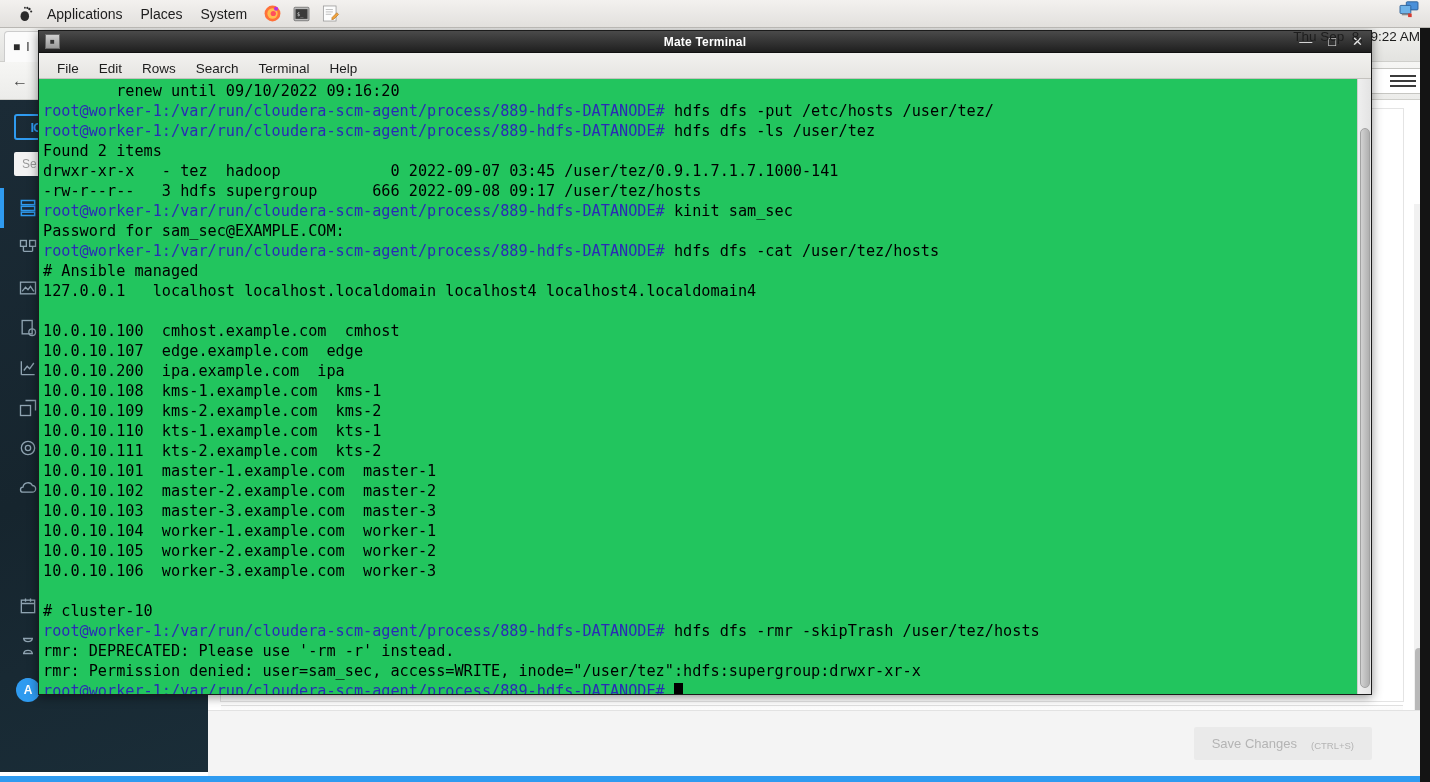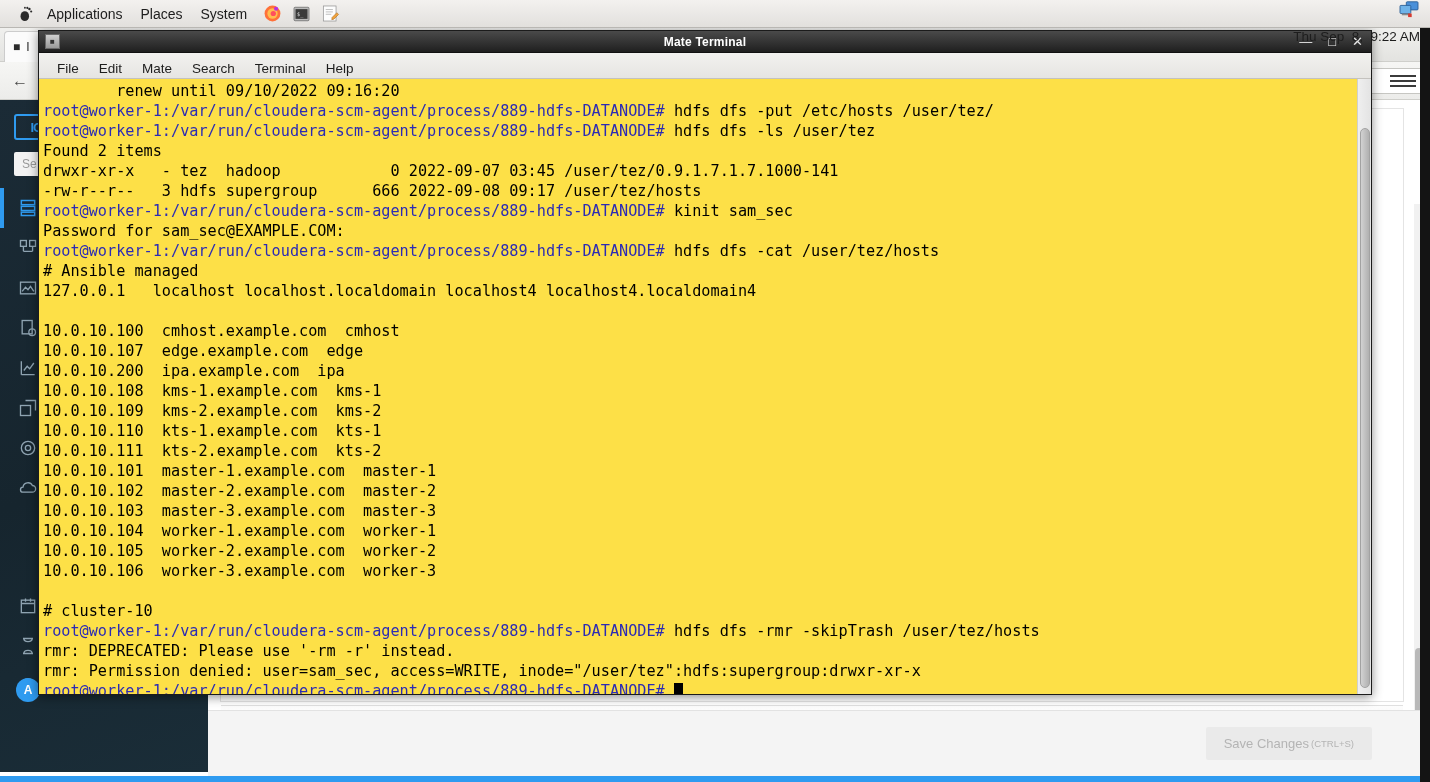--- a/index.html
+++ b/index.html
@@ -121,21 +121,21 @@
   }
   .pg-arrows { display: flex; gap: 26px; color: #8a8a8a; font-size: 13px; }
   .app-footer {
     position: absolute; left: 208px; bottom: 0; width: 1222px; height: 72px;
     background: #f4f4f4; border-top: 1px solid #e2e2e2;
   }
   .save-btn {
     position: absolute; right: 58px; top: 16px;
     background: #eaeaea; color: #b4b4b4;
     font-size: 13px; padding: 9px 18px; border-radius: 2px;
-    display: flex; align-items: center; gap: 2px; white-space: nowrap;
+    display: flex; align-items: flex-end; gap: 14px; white-space: nowrap;
   }
   .save-btn .sub { font-size: 9.5px; }
 
   
   .app-vscroll {
     position: absolute; right: 6px; top: 104px; width: 10px; height: 600px;
     background: #f1f1f1;
   }
   .app-vscroll i {
     position: absolute; left: 1px; bottom: 36px; width: 8px; height: 120px;
@@ -189,21 +189,21 @@
     color: #e8e8e8; font-size: 13px;
   }
   .term-menubar {
     height: 26px; background: linear-gradient(#f2f1ef,#e6e5e2);
     border-bottom: 1px solid #c4c2be;
     display: flex; align-items: flex-end; padding-left: 8px; gap: 0;
     font-size: 13.5px; color: #1d1d1d;
   }
   .term-menubar span { padding: 2px 10px; }
   .term-body {
-    flex: 1; background: #fde047; position: relative; overflow: hidden;
+    flex: 1; background: #22c55e; position: relative; overflow: hidden;
     display: flex;
   }
   .term-text {
     flex: 1;
     font-family: "DejaVu Sans Mono", "Liberation Mono", monospace;
     font-size: 15.2px; line-height: 20px;
     color: #000000; padding: 2px 0 0 4px;
     white-space: pre; overflow: hidden;
   }
   .term-text .p { color: #2b2bb5; }
@@ -379,21 +379,21 @@
       <div class="tt-buttons">
         <span>—</span>
         <span>□</span>
         <span>✕</span>
       </div>
     </div>
 
     <div class="term-menubar">
       <span>File</span>
       <span>Edit</span>
-      <span>Mate</span>
+      <span>Rows</span>
       <span>Search</span>
       <span>Terminal</span>
       <span>Help</span>
     </div>
 
     <div class="term-body">
       <div class="term-text" id="term-text"><div>        renew until 09/10/2022 09:16:20</div><div><span class="p">root@worker-1:/var/run/cloudera-scm-agent/process/889-hdfs-DATANODE#</span><span> hdfs dfs -put /etc/hosts /user/tez/</span></div><div><span class="p">root@worker-1:/var/run/cloudera-scm-agent/process/889-hdfs-DATANODE#</span><span> hdfs dfs -ls /user/tez</span></div><div>Found 2 items</div><div>drwxr-xr-x   - tez  hadoop            0 2022-09-07 03:45 /user/tez/0.9.1.7.1.7.1000-141</div><div>-rw-r--r--   3 hdfs supergroup      666 2022-09-08 09:17 /user/tez/hosts</div><div><span class="p">root@worker-1:/var/run/cloudera-scm-agent/process/889-hdfs-DATANODE#</span><span> kinit sam_sec</span></div><div>Password for sam_sec@EXAMPLE.COM:</div><div><span class="p">root@worker-1:/var/run/cloudera-scm-agent/process/889-hdfs-DATANODE#</span><span> hdfs dfs -cat /user/tez/hosts</span></div><div># Ansible managed</div><div>127.0.0.1   localhost localhost.localdomain localhost4 localhost4.localdomain4</div><div>&nbsp;</div><div>10.0.10.100  cmhost.example.com  cmhost</div><div>10.0.10.107  edge.example.com  edge</div><div>10.0.10.200  ipa.example.com  ipa</div><div>10.0.10.108  kms-1.example.com  kms-1</div><div>10.0.10.109  kms-2.example.com  kms-2</div><div>10.0.10.110  kts-1.example.com  kts-1</div><div>10.0.10.111  kts-2.example.com  kts-2</div><div>10.0.10.101  master-1.example.com  master-1</div><div>10.0.10.102  master-2.example.com  master-2</div><div>10.0.10.103  master-3.example.com  master-3</div><div>10.0.10.104  worker-1.example.com  worker-1</div><div>10.0.10.105  worker-2.example.com  worker-2</div><div>10.0.10.106  worker-3.example.com  worker-3</div><div>&nbsp;</div><div># cluster-10</div><div><span class="p">root@worker-1:/var/run/cloudera-scm-agent/process/889-hdfs-DATANODE#</span><span> hdfs dfs -rmr -skipTrash /user/tez/hosts</span></div><div>rmr: DEPRECATED: Please use '-rm -r' instead.</div><div>rmr: Permission denied: user=sam_sec, access=WRITE, inode="/user/tez":hdfs:supergroup:drwxr-xr-x</div><div><span class="p">root@worker-1:/var/run/cloudera-scm-agent/process/889-hdfs-DATANODE#</span><span> </span><span class="cursor"></span></div></div>
       <div class="term-scroll">
         <i></i>
       </div>

